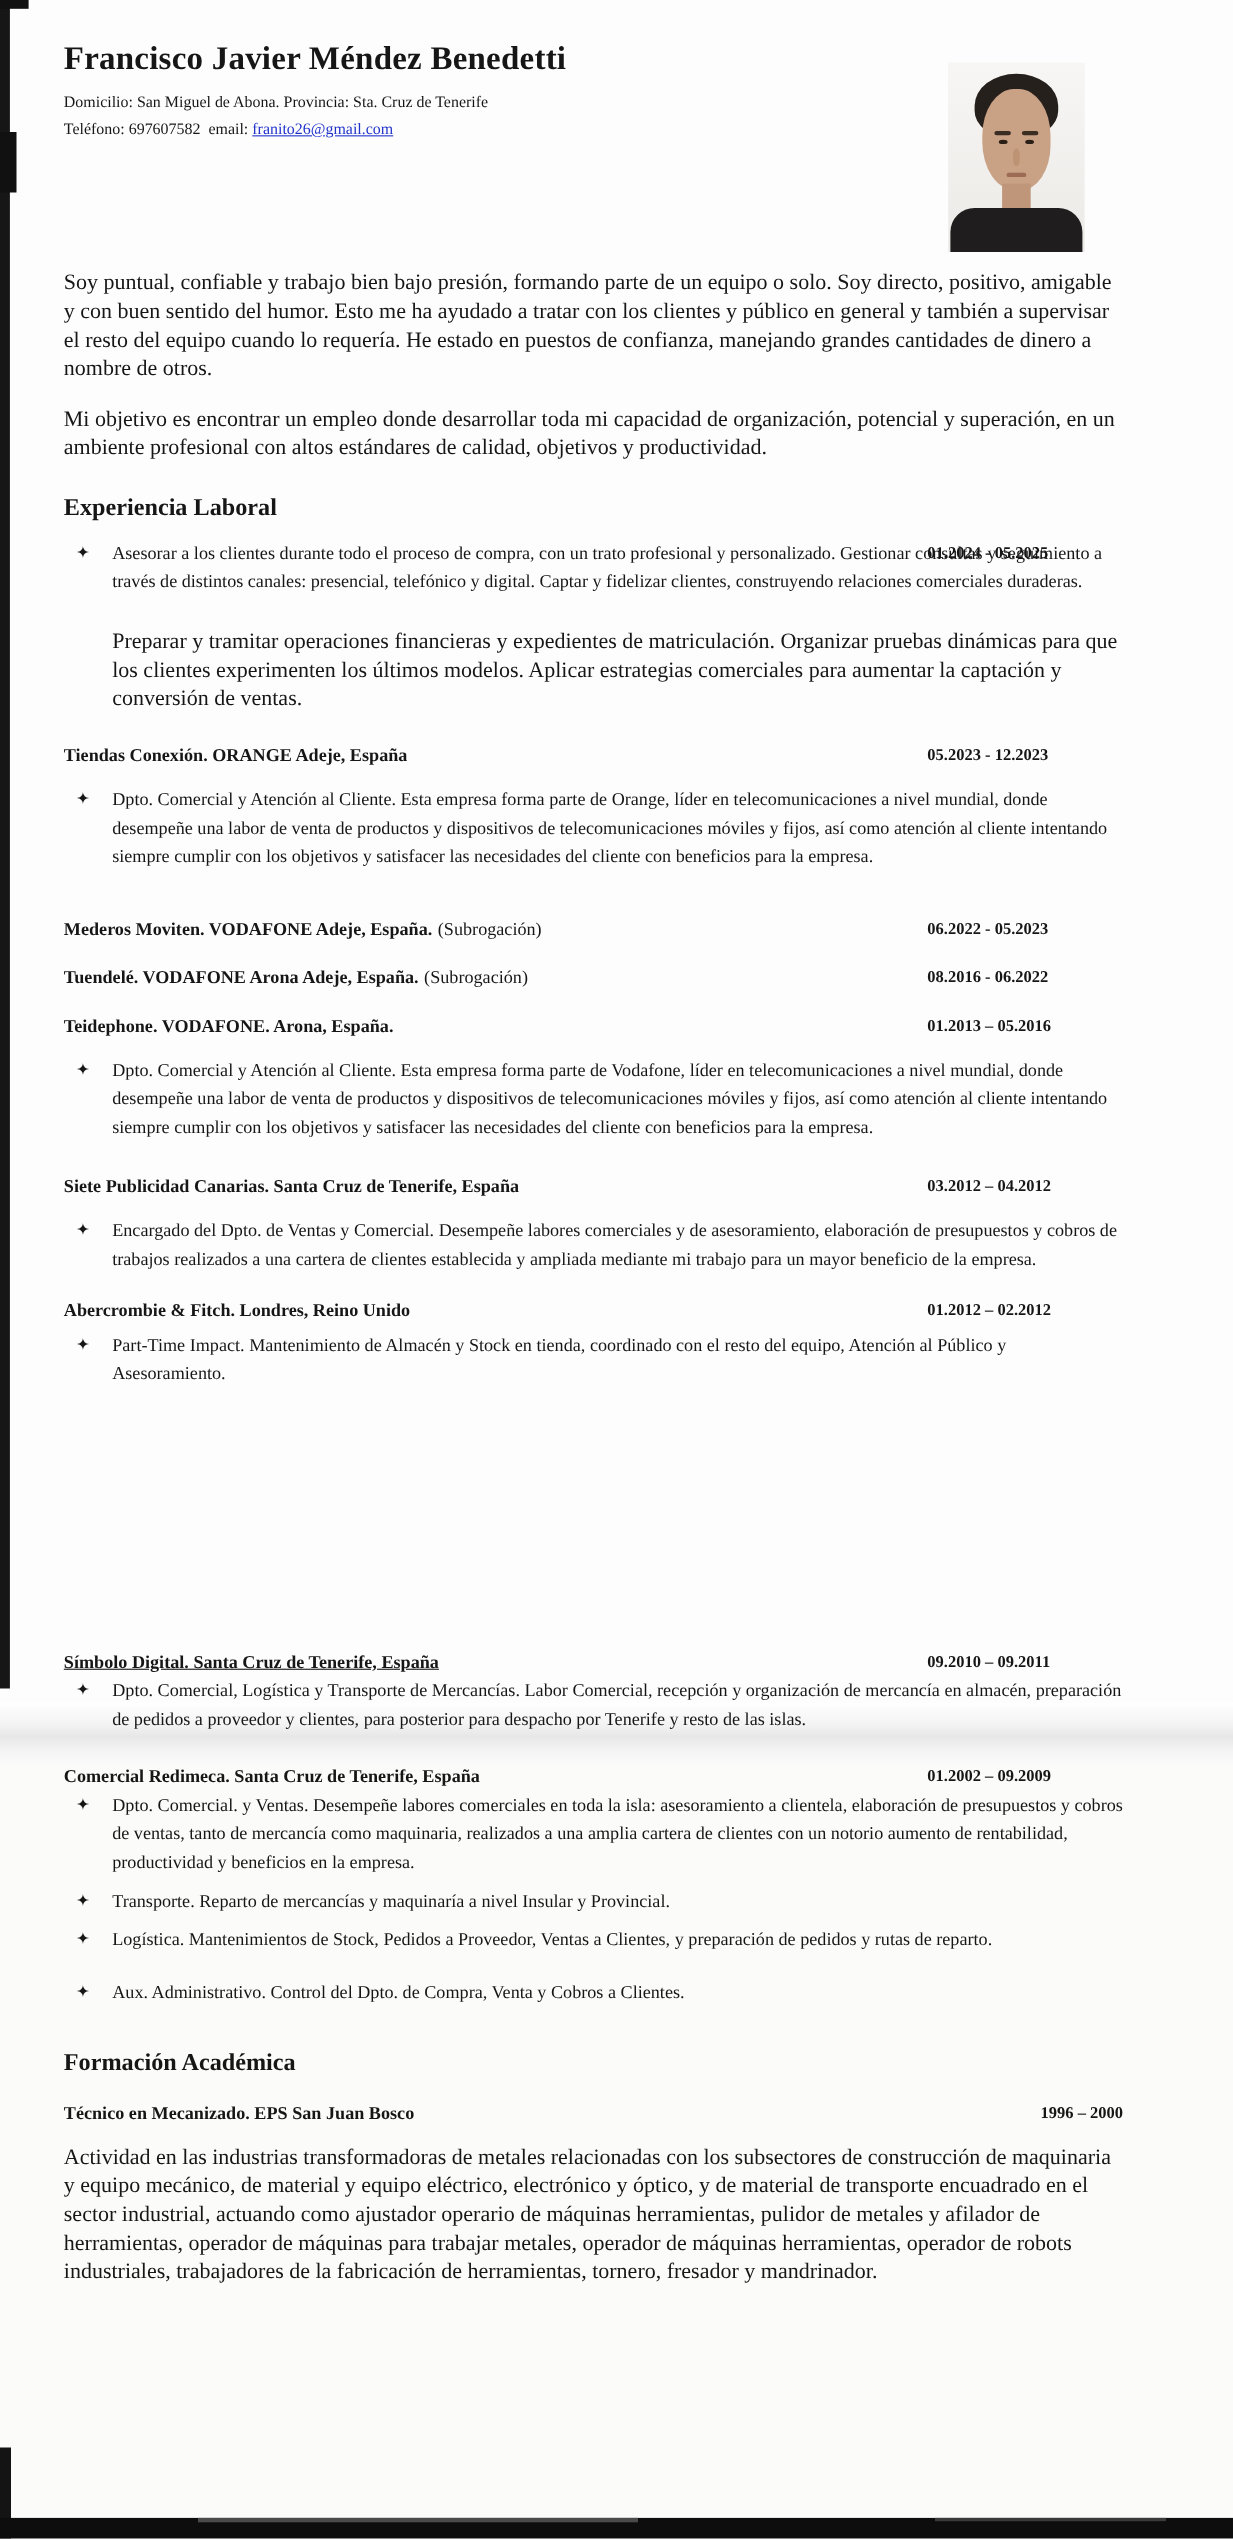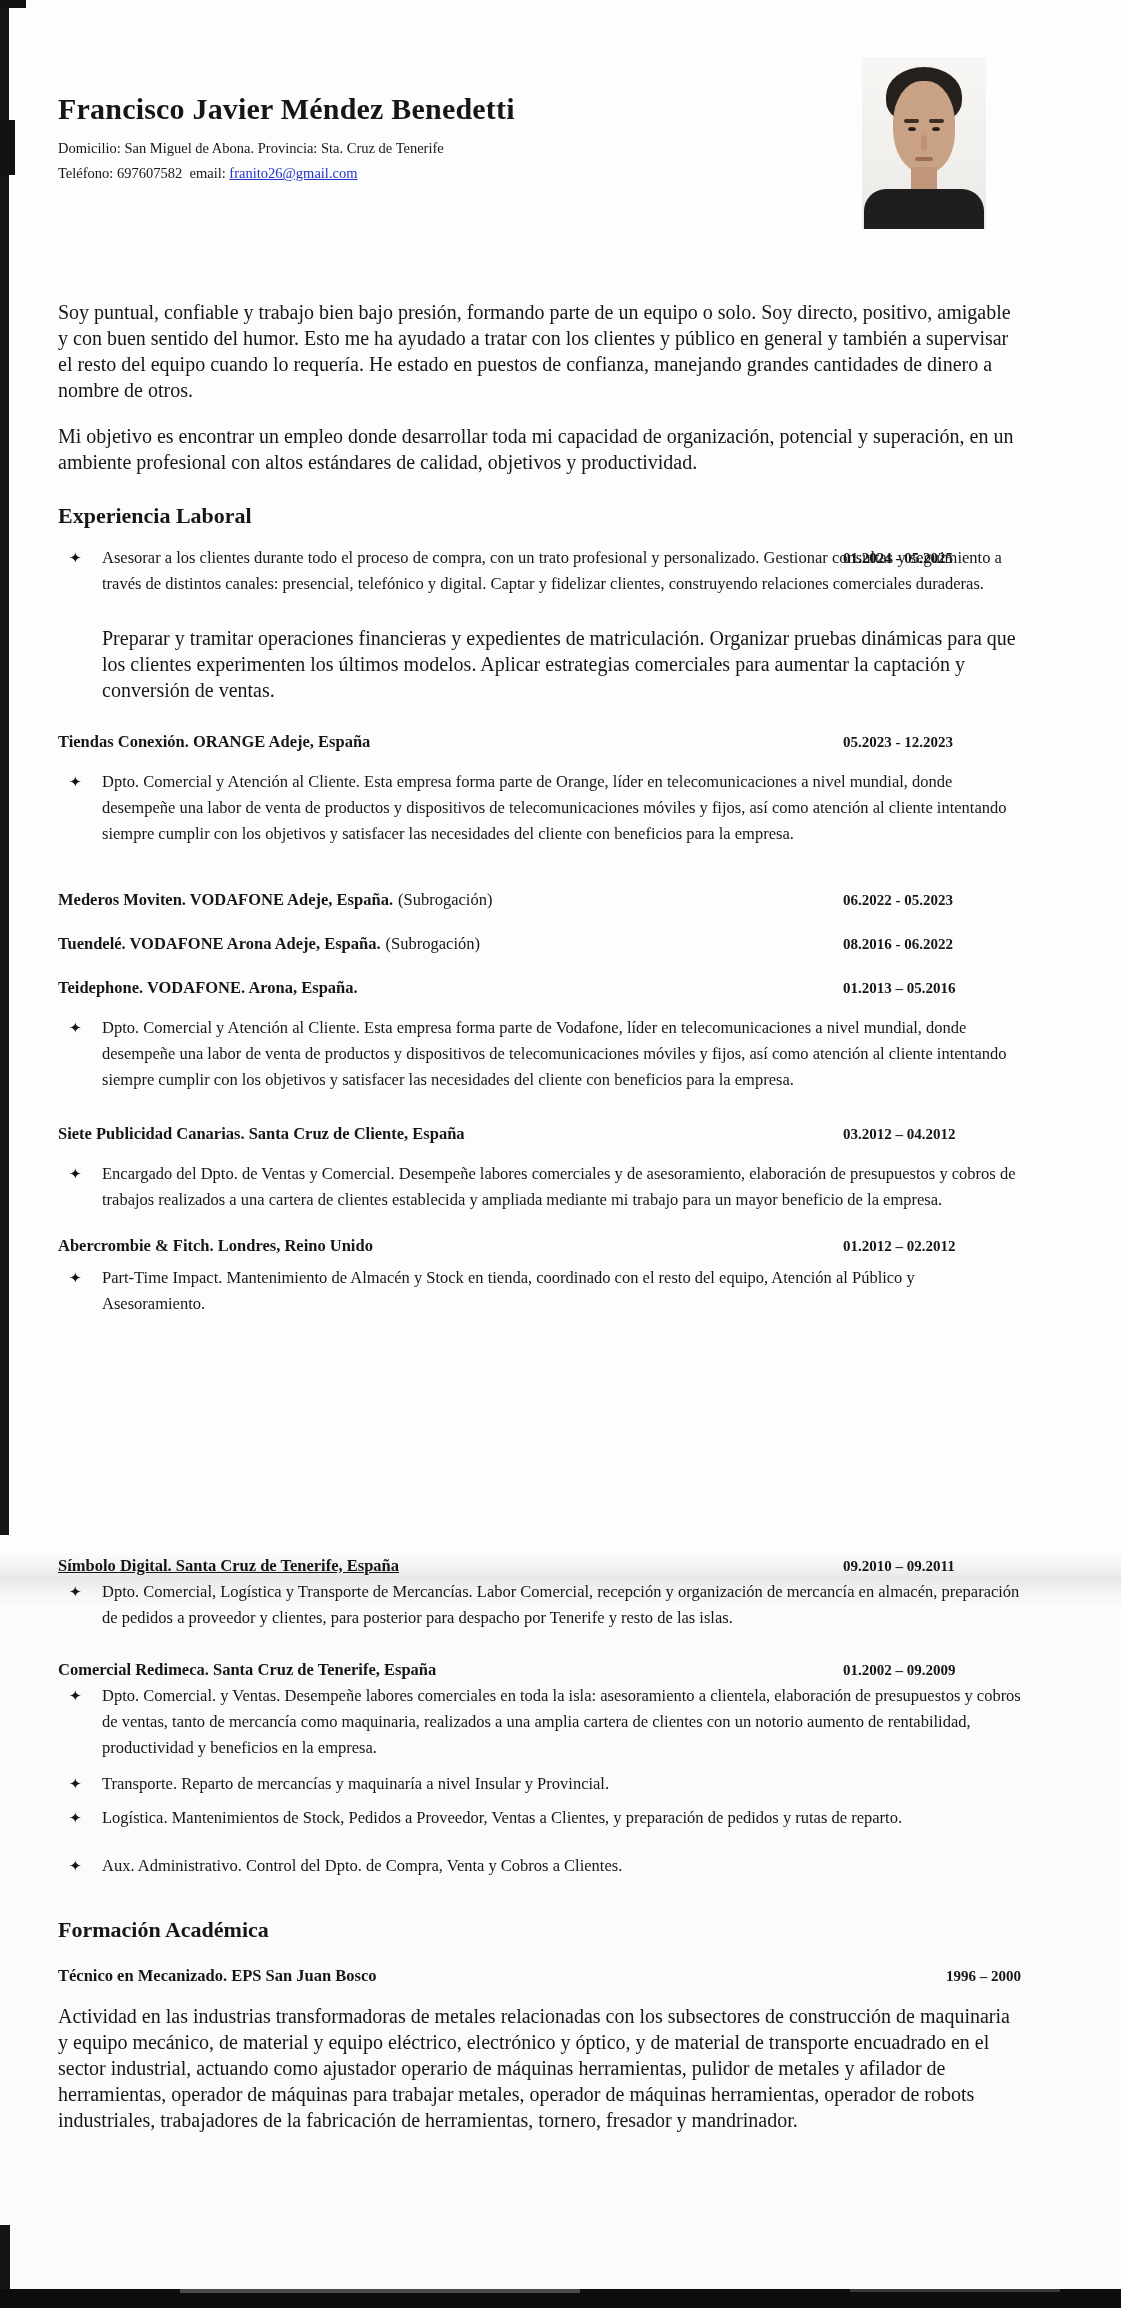--- a/index.html
+++ b/index.html
@@ -34,21 +34,21 @@
   .photo .brow-l{position:absolute;top:62px;left:42px;width:15px;height:4px;background:#3a2d24;border-radius:2px;}
   .photo .brow-r{position:absolute;top:62px;left:67px;width:15px;height:4px;background:#3a2d24;border-radius:2px;}
   .photo .eye-l{position:absolute;top:70px;left:46px;width:8px;height:4px;background:#2a2018;border-radius:50%;}
   .photo .eye-r{position:absolute;top:70px;left:70px;width:8px;height:4px;background:#2a2018;border-radius:50%;}
   .photo .nose{position:absolute;top:78px;left:59px;width:6px;height:16px;background:#bd9374;border-radius:40%;}
   .photo .mouth{position:absolute;top:100px;left:53px;width:18px;height:4px;background:#9c6c55;border-radius:3px;}
   .photo .neck{position:absolute;top:110px;left:49px;width:26px;height:32px;background:#bf967a;}
   .photo .shirt{position:absolute;bottom:-6px;left:2px;width:120px;height:46px;background:#201d1f;border-radius:22px 22px 0 0;}
 
   
-  .content{position:relative;padding:92px 100px 0 58px;}
+  .content{position:relative;padding:37px 100px 0 58px;}
   h1{margin:0;font-size:30px;line-height:34px;font-weight:700;letter-spacing:.2px;}
   .contact{margin-top:10px;font-size:14.5px;line-height:25px;}
   .contact b{font-weight:400;}
   .email{color:#2233cc;text-decoration:underline;cursor:pointer;}
   .body{margin:0;font-size:20px;line-height:26px;}
   h2{margin:0;font-size:22px;line-height:30px;font-weight:700;}
   .jobrow{position:relative;font-size:16.5px;line-height:26px;}
   .jobtitle{font-weight:700;max-width:720px;}
   .jsuffix{font-weight:400;margin-left:5px;}
   .jobdate{position:absolute;left:785px;top:0;font-weight:700;font-size:15px;white-space:nowrap;}
@@ -143,21 +143,21 @@
     <div class="jobrow" style="margin-top:18px;">
       <div class="jobtitle"><span>Teidephone. VODAFONE. Arona, España.</span></div>
       <div class="jobdate">01.2013 – 05.2016</div>
     </div>
     <div class="bullet" style="margin-top:14px;">
       <span class="star">✦</span>
       <span class="btext">Dpto. Comercial y Atención al Cliente. Esta empresa forma parte de Vodafone, líder en telecomunicaciones a nivel mundial, donde desempeñe una labor de venta de productos y dispositivos de telecomunicaciones móviles y fijos, así como atención al cliente intentando siempre cumplir con los objetivos y satisfacer las necesidades del cliente con beneficios para la empresa.</span>
     </div>
 
     <div class="jobrow" style="margin-top:28px;">
-      <div class="jobtitle"><span>Siete Publicidad Canarias. Santa Cruz de Cliente, España</span></div>
+      <div class="jobtitle"><span>Siete Publicidad Canarias. Santa Cruz de Tenerife, España</span></div>
       <div class="jobdate">03.2012 – 04.2012</div>
     </div>
     <div class="bullet" style="margin-top:14px;">
       <span class="star">✦</span>
       <span class="btext">Encargado del Dpto. de Ventas y Comercial.  Desempeñe labores comerciales y de asesoramiento, elaboración de presupuestos y cobros de trabajos realizados a una cartera de clientes establecida y ampliada mediante mi trabajo para un mayor beneficio de la empresa.</span>
     </div>
 
     <div class="jobrow" style="margin-top:20px;">
       <div class="jobtitle"><span>Abercrombie &amp; Fitch. Londres, Reino Unido</span></div>
       <div class="jobdate">01.2012 – 02.2012</div>

